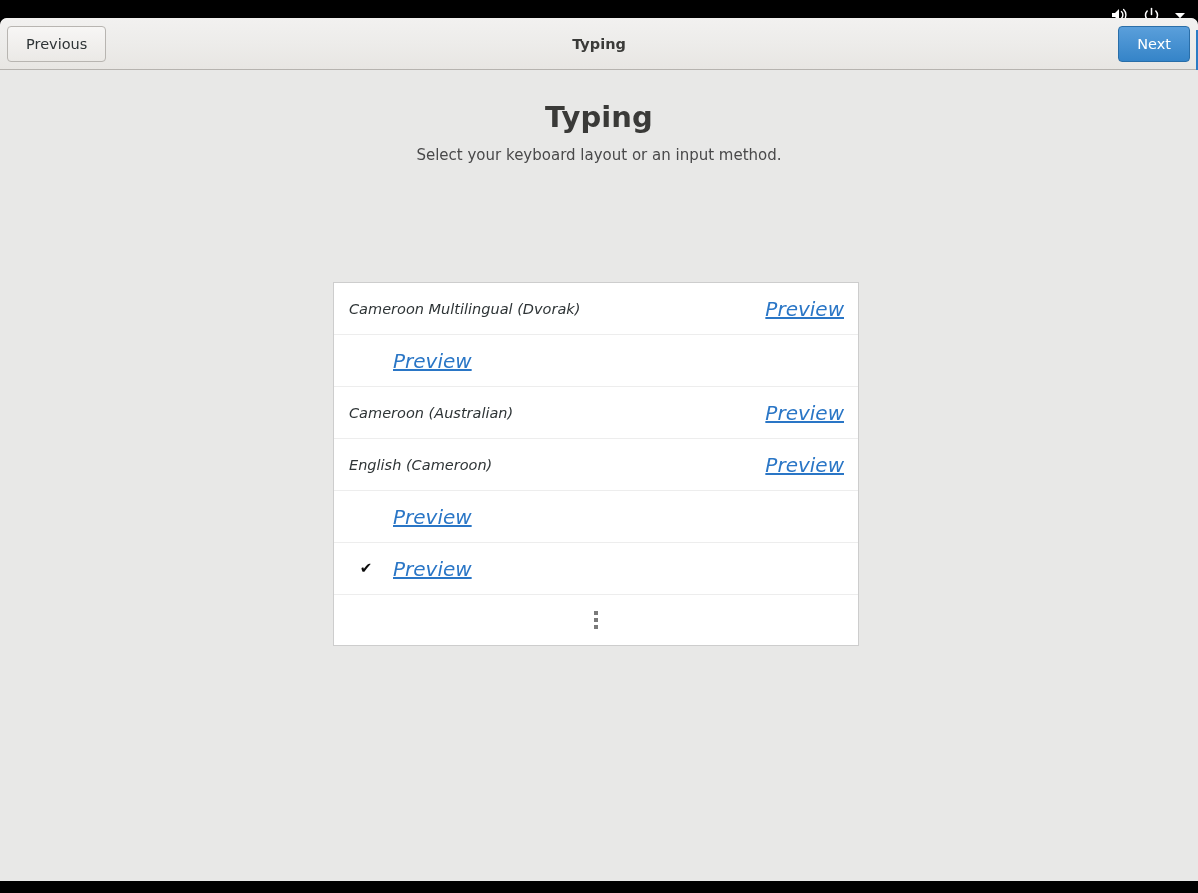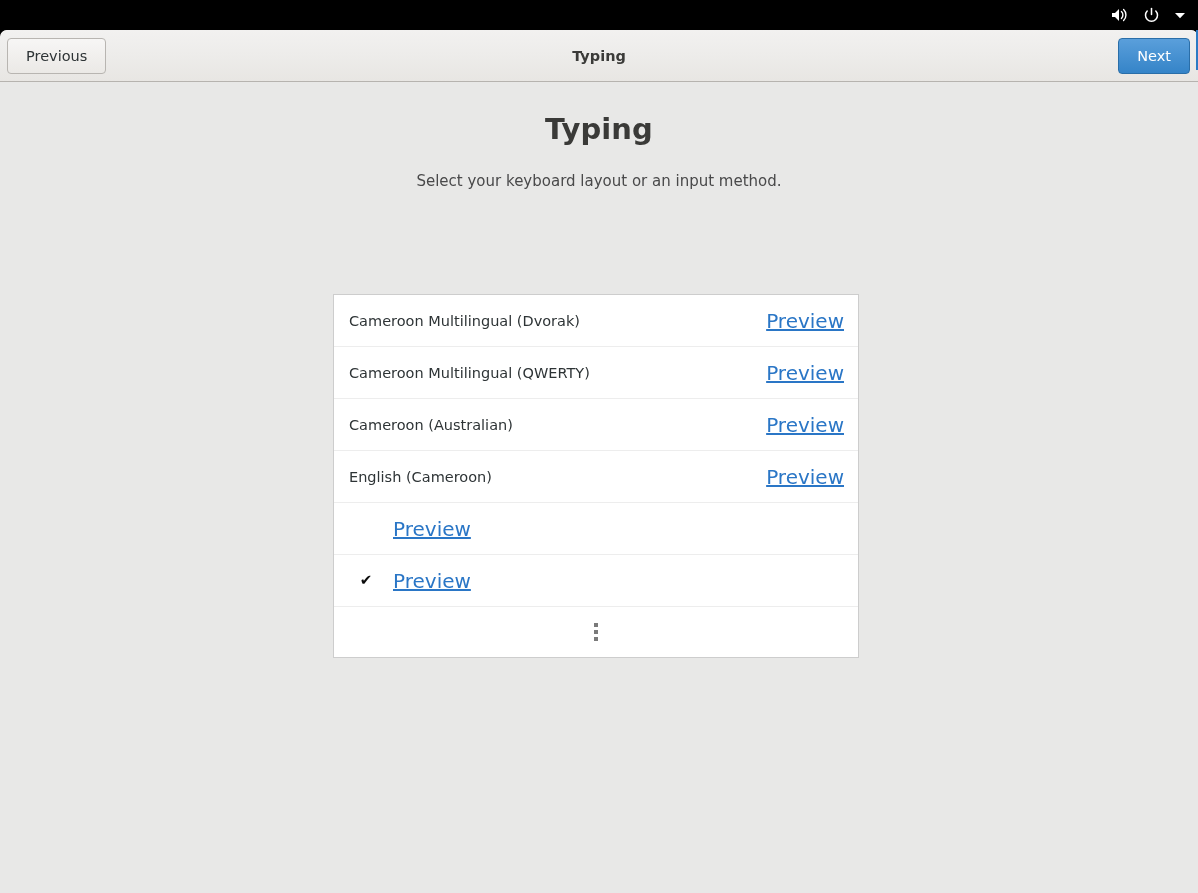--- a/index.html
+++ b/index.html
@@ -38,21 +38,21 @@
     align-items: center;
     justify-content: center;
     color: #ffffff;
     line-height: 1;
   }
   .tray-icon svg { display: block; }
 
   
   .window {
     position: absolute;
-    top: 30px; left: 0;
+    top: 18px; left: 0;
     width: 1198px;
     height: 863px;
     background: #e8e8e7;
     border-top-left-radius: 7px;
     border-top-right-radius: 7px;
     overflow: hidden;
   }
   .win-edge-right {
     position: absolute;
     top: 30px;
@@ -121,21 +121,21 @@
   .page-title {
     margin: 0;
     padding-top: 30px;
     text-align: center;
     font-size: 29px;
     font-weight: bold;
     color: #3a3a38;
     letter-spacing: 0.1px;
   }
   .page-subtitle {
-    margin: 14px;
+    margin: 0;
     padding-top: 12px;
     text-align: center;
     font-size: 15px;
     color: #49494a;
   }
 
   
   .list-frame {
     position: absolute;
     left: 333px;
@@ -148,20 +148,21 @@
   .row {
     position: relative;
     height: 52px;
     display: flex;
     align-items: center;
     padding: 0 14px 0 15px;
     box-sizing: border-box;
     border-bottom: 1px solid #ededed;
     background: #ffffff;
     cursor: default;
+    font-style: italic;
   }
   .row:last-child { border-bottom: none; }
   .row-label {
     flex: 1 1 auto;
     font-size: 14.5px;
     color: #2e3436;
     overflow: hidden;
     text-overflow: ellipsis;
     white-space: nowrap;
   }
@@ -244,21 +245,20 @@
 
     <div class="list-frame">
 
       <div class="row">
         <span class="row-label">Cameroon Multilingual (Dvorak)</span>
         <span class="row-check hidden">✔</span>
         <span class="row-preview">Preview</span>
       </div>
 
       <div class="row">
-        <span class="row-label">Cameroon Multilingual (QWERTY)</span>
         <span class="row-check hidden">✔</span>
         <span class="row-preview">Preview</span>
       </div>
 
       <div class="row">
         <span class="row-label">Cameroon (Australian)</span>
         <span class="row-check hidden">✔</span>
         <span class="row-preview">Preview</span>
       </div>
 

